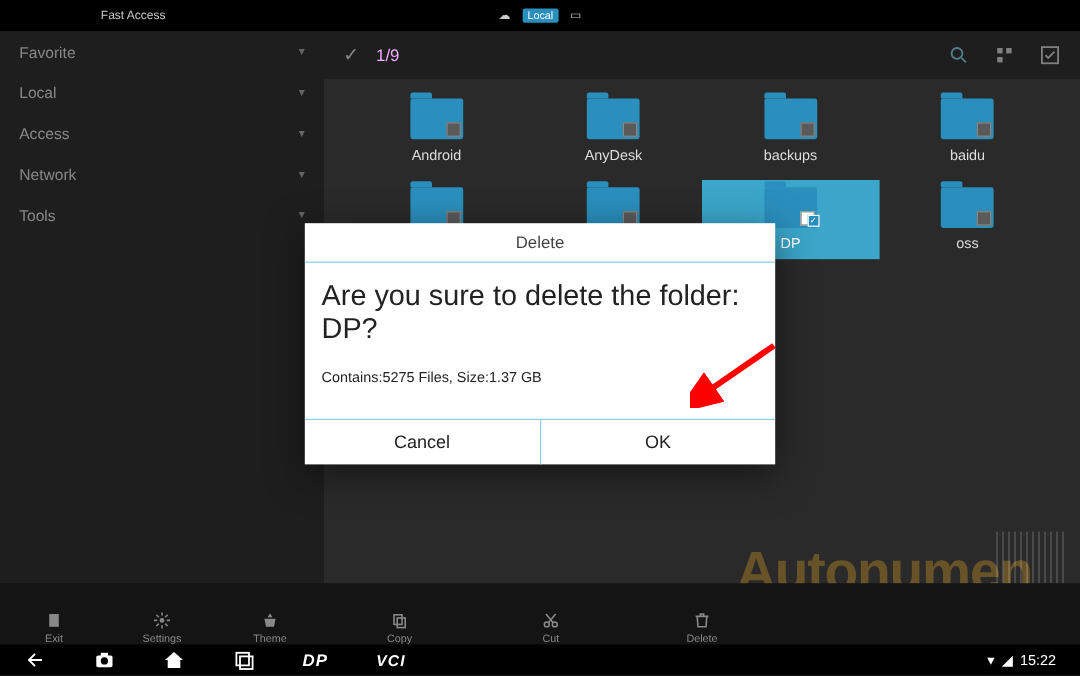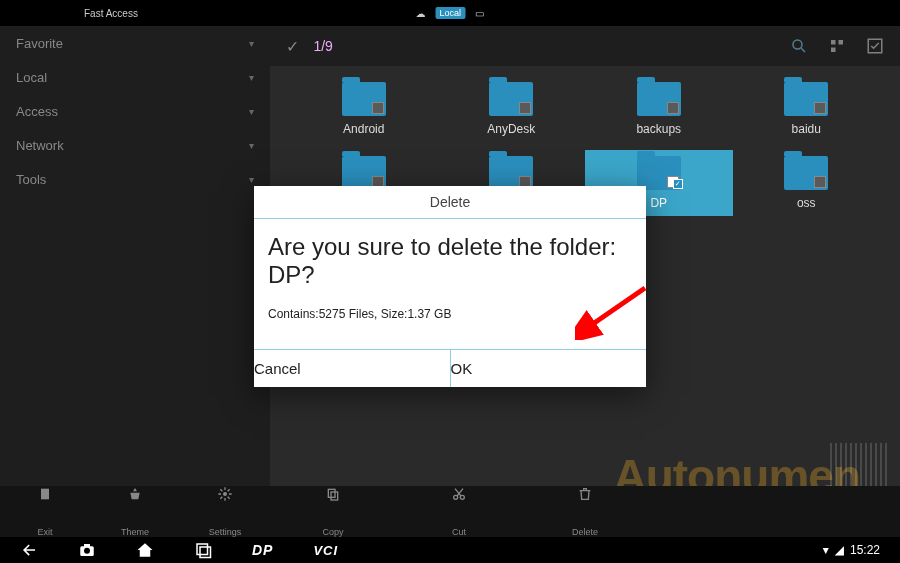--- a/index.html
+++ b/index.html
@@ -23,36 +23,36 @@
 .folder.selected .fname{color:#fff}
 .fshape{width:44px;height:34px;background:#2a8fbd;border-radius:2px;position:relative;margin-bottom:6px}
 .fshape::before{content:'';position:absolute;top:-5px;left:0;width:18px;height:5px;background:#2a8fbd;border-radius:2px 2px 0 0}
 .fshape::after{content:'';position:absolute;bottom:2px;right:2px;width:10px;height:10px;background:#5a5a5a;border:1px solid #888}
 .folder.selected .fshape::after{background:#fff}
 .folder.selected .fcheck{position:absolute;bottom:27px;right:50%;transform:translateX(24px);width:10px;height:10px;background:#2a8fbd;border:1px solid #fff;display:flex;align-items:center;justify-content:center;color:#fff;font-size:7px}
 .toolbar{position:absolute;left:0;bottom:26px;right:0;height:51px;background:#141414;display:flex}
 .toolbar .seg{display:flex}
 .toolbar .seg.left{width:270px}
 .toolbar .seg.right{flex:1}
-.tbtn{flex:1;display:flex;flex-direction:column;align-items:center;justify-content:space-between;color:#888;font-size:9px;gap:2px;cursor:pointer}
+.tbtn{flex:1;display:flex;flex-direction:column;align-items:center;justify-content:flex-end;color:#888;font-size:9px;gap:2px;cursor:pointer}
 .tbtn svg,.tbtn .ico{width:16px;height:16px;fill:#888}
 .navbar{position:absolute;left:0;bottom:0;right:0;height:26px;background:#000;display:flex;align-items:center;padding:0 20px;gap:40px;color:#fff}
 .navbar .nico{width:18px;height:18px;fill:#fff}
 .navbar .dp{font-family:Arial;font-weight:bold;font-style:italic;font-size:14px;letter-spacing:1px}
 .navbar .vci{font-weight:bold;font-style:italic;font-size:13px;letter-spacing:1px}
 .navbar .time{margin-left:auto;font-size:12px;display:flex;align-items:center;gap:6px}
 .watermark{position:absolute;right:40px;bottom:60px;font-size:46px;font-weight:bold;color:rgba(220,160,40,.35);letter-spacing:-1px;pointer-events:none}
 .wm-stripes{position:absolute;right:10px;bottom:40px;width:60px;height:80px;background:repeating-linear-gradient(90deg,rgba(255,255,255,.15) 0 2px,transparent 2px 5px);pointer-events:none}
 .dialog{position:absolute;left:254px;top:186px;width:392px;background:#fff;font-size:16px;color:#222;box-shadow:0 8px 30px rgba(0,0,0,.5)}
 .dialog .dtitle{text-align:center;padding:8px 0;font-size:14px;color:#444;border-bottom:1px solid #8fcee0}
 .dialog .dbody{padding:14px 14px}
 .dialog .dbody .q{font-size:24px;margin-bottom:18px}
 .dialog .dbody .info{font-size:12px}
 .dialog .dbtns{display:flex;border-top:1px solid #8fcee0;margin-top:14px}
-.dialog .dbtn{flex:1;padding:10px 0;font-size:15px;cursor:pointer}
+.dialog .dbtn{flex:1;text-align:center;padding:10px 0;font-size:15px;cursor:pointer}
 .dialog .dbtn:first-child{border-right:1px solid #8fcee0}
 .arrow{position:absolute;left:575px;top:280px;pointer-events:none}
 </style>
 </head>
 <body>
 
 <div class="statusbar">
   <span class="fa">Fast Access</span>
   <span class="center">
     <span>☁</span>
@@ -148,30 +148,30 @@
 <div class="toolbar">
   <div class="seg left">
     <div class="tbtn">
         <svg viewBox="0 0 24 24">
           <rect x="6" y="4" width="12" height="16" fill="#888"></rect>
         </svg>
         <span>Exit</span>
       </div>
     <div class="tbtn">
         <svg viewBox="0 0 24 24">
-          <path d="M12 3l3 5h-6z M5 10h14l-2 10H7z" fill="#888"></path>
-        </svg>
-        <span>Theme</span>
-      </div>
-    <div class="tbtn">
-        <svg viewBox="0 0 24 24">
           <circle cx="12" cy="12" r="3" fill="#888"></circle>
           <path d="M12 2v4M12 18v4M2 12h4M18 12h4M5 5l3 3M16 16l3 3M5 19l3-3M16 8l3-3" stroke="#888" stroke-width="2"></path>
         </svg>
         <span>Settings</span>
+      </div>
+    <div class="tbtn">
+        <svg viewBox="0 0 24 24">
+          <path d="M12 3l3 5h-6z M5 10h14l-2 10H7z" fill="#888"></path>
+        </svg>
+        <span>Theme</span>
       </div>
   </div>
   <div class="seg right">
     <div class="tbtn">
         <svg viewBox="0 0 24 24">
           <rect x="5" y="5" width="10" height="12" fill="none" stroke="#888" stroke-width="2"></rect>
           <rect x="9" y="9" width="10" height="12" fill="none" stroke="#888" stroke-width="2"></rect>
         </svg>
         <span>Copy</span>
       </div>

